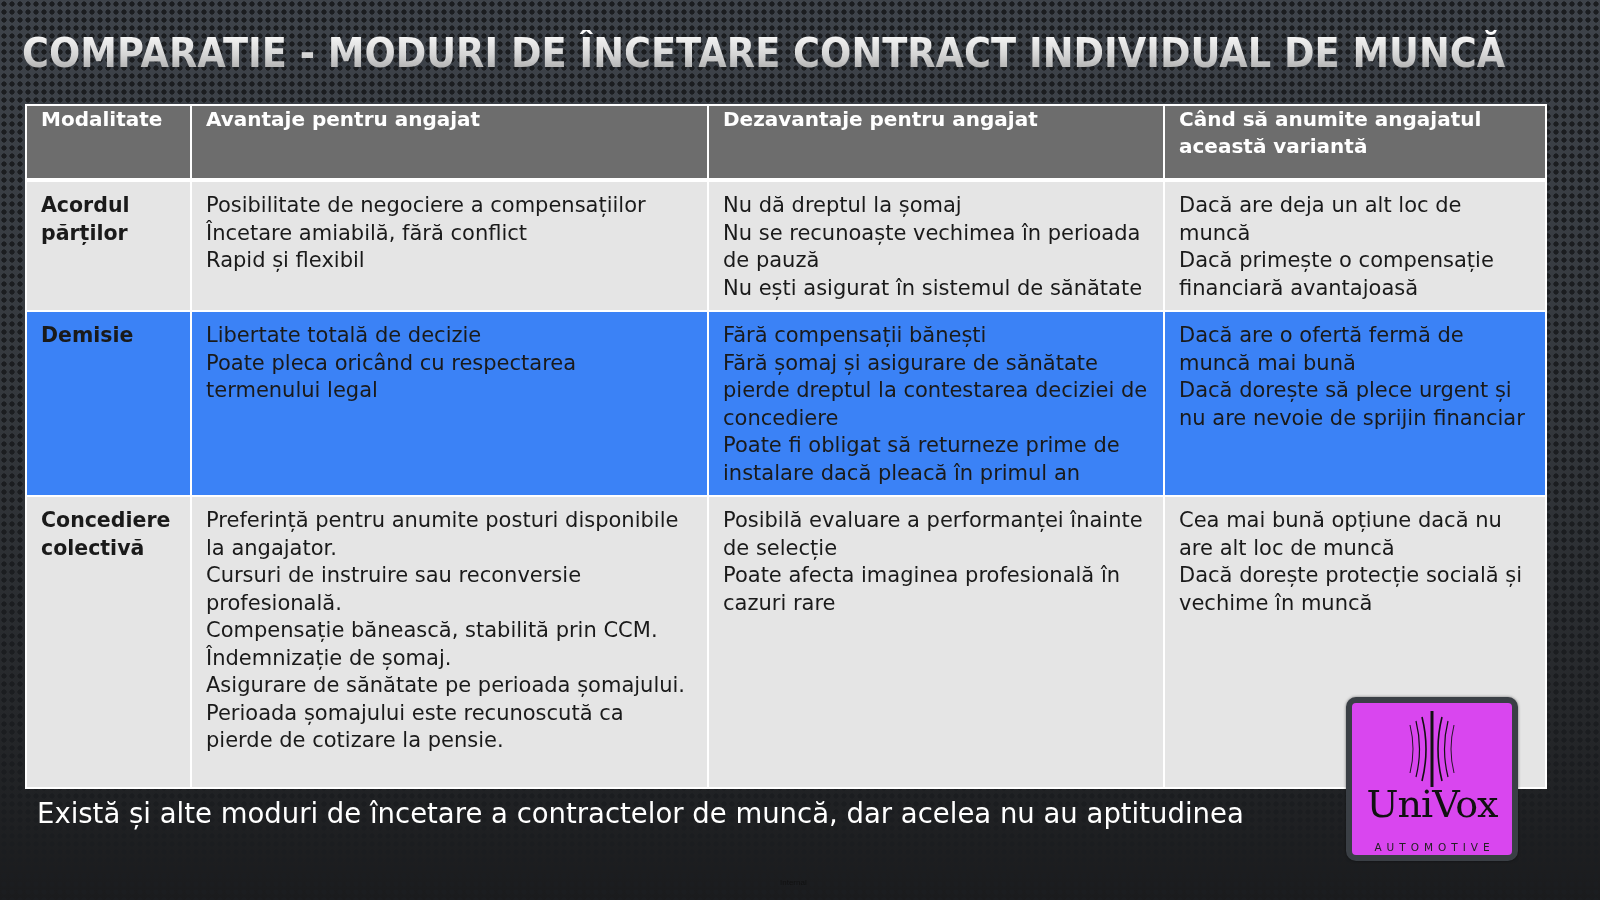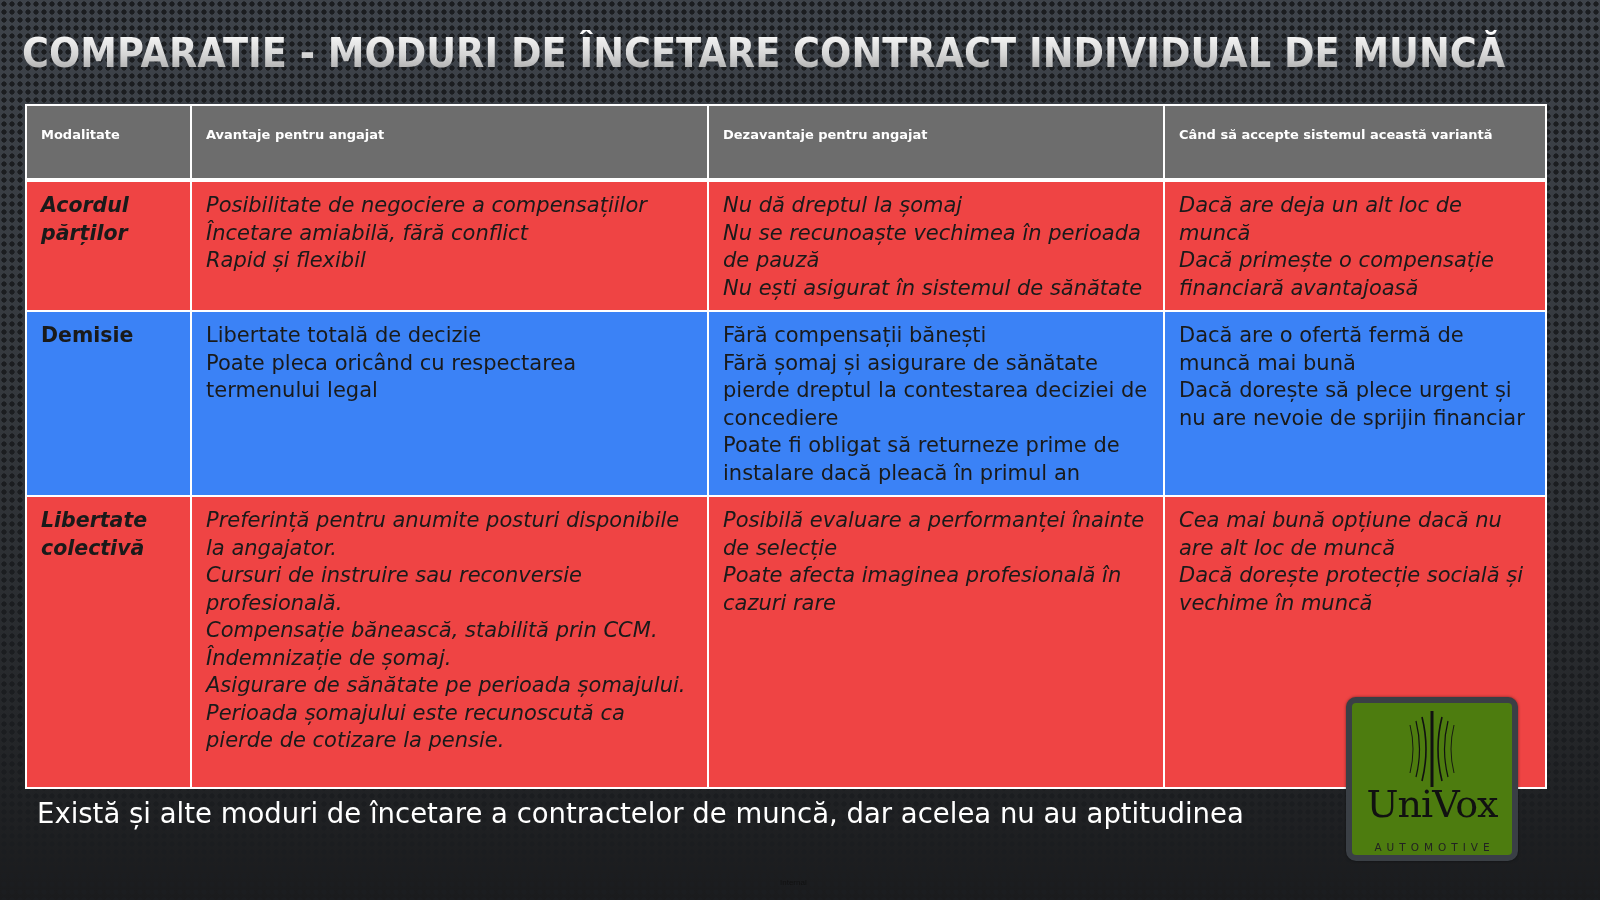--- a/index.html
+++ b/index.html
@@ -39,36 +39,36 @@
     .comparison-table th, .comparison-table td {
       border: 2px solid #ffffff;
       vertical-align: top;
       text-align: left;
       padding: 10px 14px 8px 14px;
     }
     .comparison-table th {
       background: #6d6d6d;
       color: #ffffff;
       font-weight: bold;
-      font-size: 13px;
+      font-size: 20px;
       line-height: 27px;
       height: 75px;
-      padding-top: 15px;
+      padding-top: 0;
       border-bottom: 4px solid #ffffff;
     }
     .comparison-table td {
       color: #1a1a1a;
       font-size: 21px;
       line-height: 27.5px;
     }
     .comparison-table td.mod {
       font-weight: bold;
       font-size: 20.5px;
     }
-    .row-a td { background: #ef4444; font-style: italic; }
+    .row-a td { background: #e5e5e5; }
     .row-b td { background: #3b82f6; }
     .row-1 td { height: 126px; }
     .row-2 td { height: 184px; }
     .row-3 td { height: 292px; }
     .cell-line { display: block; }
     .footnote {
       position: absolute;
       left: 37px; top: 796px;
       width: 1300px;
       color: #ffffff;
@@ -82,21 +82,21 @@
       left: 780px; top: 878px;
       font-size: 8px;
       color: #111;
       font-family: "Liberation Sans", sans-serif;
     }
     .logo {
       position: absolute;
       left: 1346px; top: 697px;
       width: 172px;
       height: 164px;
-      background: #4d7c0f;
+      background: #d946ef;
       border: 6px solid #3a3f45;
       border-radius: 10px;
       box-shadow: 0 0 3px rgba(0,0,0,0.5);
       text-align: center;
     }
     .logo svg { display: block; margin: 6px auto 0 auto; }
     .logo-name {
       display: block;
       font-family: "DejaVu Serif", serif;
       font-size: 38px;
@@ -125,21 +125,21 @@
     <col style="width:165px">
     <col style="width:517px">
     <col style="width:456px">
     <col style="width:382px">
   </colgroup>
   <thead>
     <tr>
       <th>Modalitate</th>
       <th>Avantaje pentru angajat</th>
       <th>Dezavantaje pentru angajat</th>
-      <th>Când să accepte sistemul această variantă</th>
+      <th>Când să anumite angajatul această variantă</th>
     </tr>
   </thead>
   <tbody>
     <tr class="row-a row-1">
       <td class="mod">Acordul părților</td>
       <td>
         <span class="cell-line">Posibilitate de negociere a compensațiilor</span>
         <span class="cell-line">Încetare amiabilă, fără conflict</span>
         <span class="cell-line">Rapid și flexibil</span>
       </td>
@@ -164,21 +164,21 @@
         <span class="cell-line">Fără șomaj și asigurare de sănătate</span>
         <span class="cell-line">pierde dreptul la contestarea deciziei de concediere</span>
         <span class="cell-line">Poate fi obligat să returneze prime de instalare dacă pleacă în primul an</span>
       </td>
       <td>
         <span class="cell-line">Dacă are o ofertă fermă de muncă mai bună</span>
         <span class="cell-line">Dacă dorește să plece urgent și nu are nevoie de sprijin financiar</span>
       </td>
     </tr>
     <tr class="row-a row-3">
-      <td class="mod">Libertate colectivă</td>
+      <td class="mod">Concediere colectivă</td>
       <td>
         <span class="cell-line">Preferință pentru anumite posturi disponibile la angajator.</span>
         <span class="cell-line">Cursuri de instruire sau reconversie profesională.</span>
         <span class="cell-line">Compensație bănească, stabilită prin CCM.</span>
         <span class="cell-line">Îndemnizație de șomaj.</span>
         <span class="cell-line">Asigurare de sănătate pe perioada șomajului.</span>
         <span class="cell-line">Perioada șomajului este recunoscută ca pierde de cotizare la pensie.</span>
       </td>
       <td>
         <span class="cell-line">Posibilă evaluare a performanței înainte de selecție</span>

